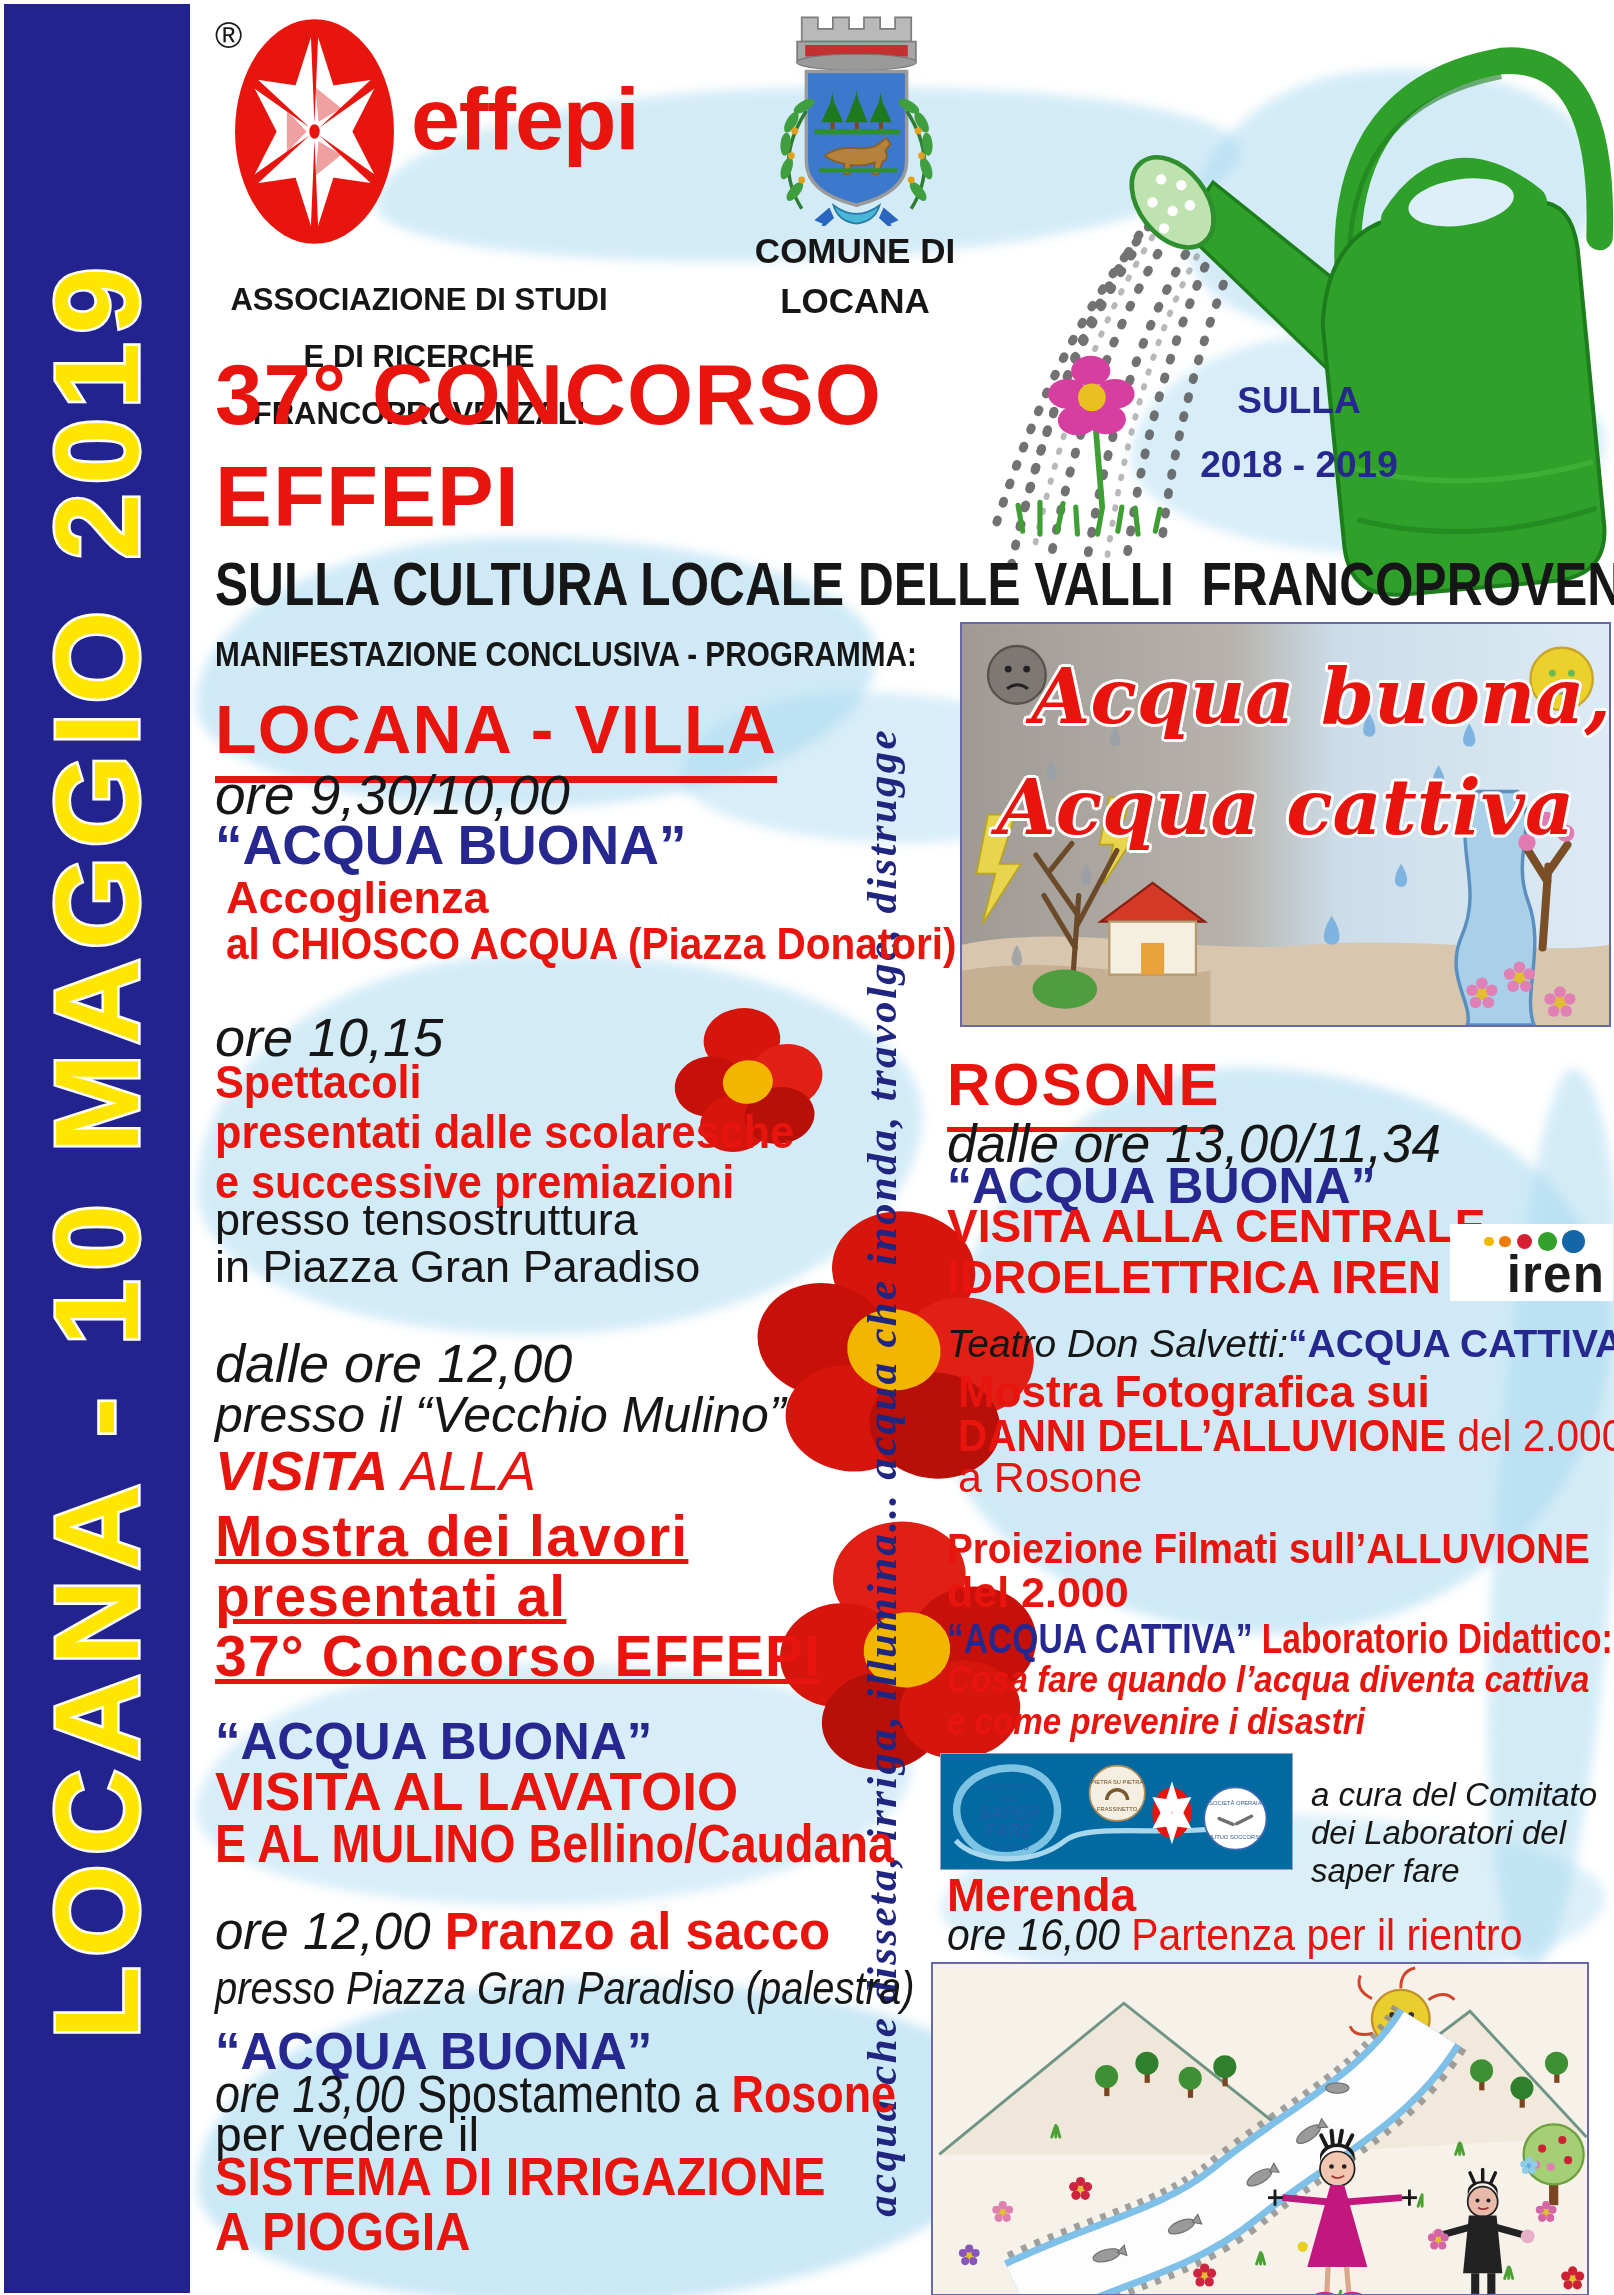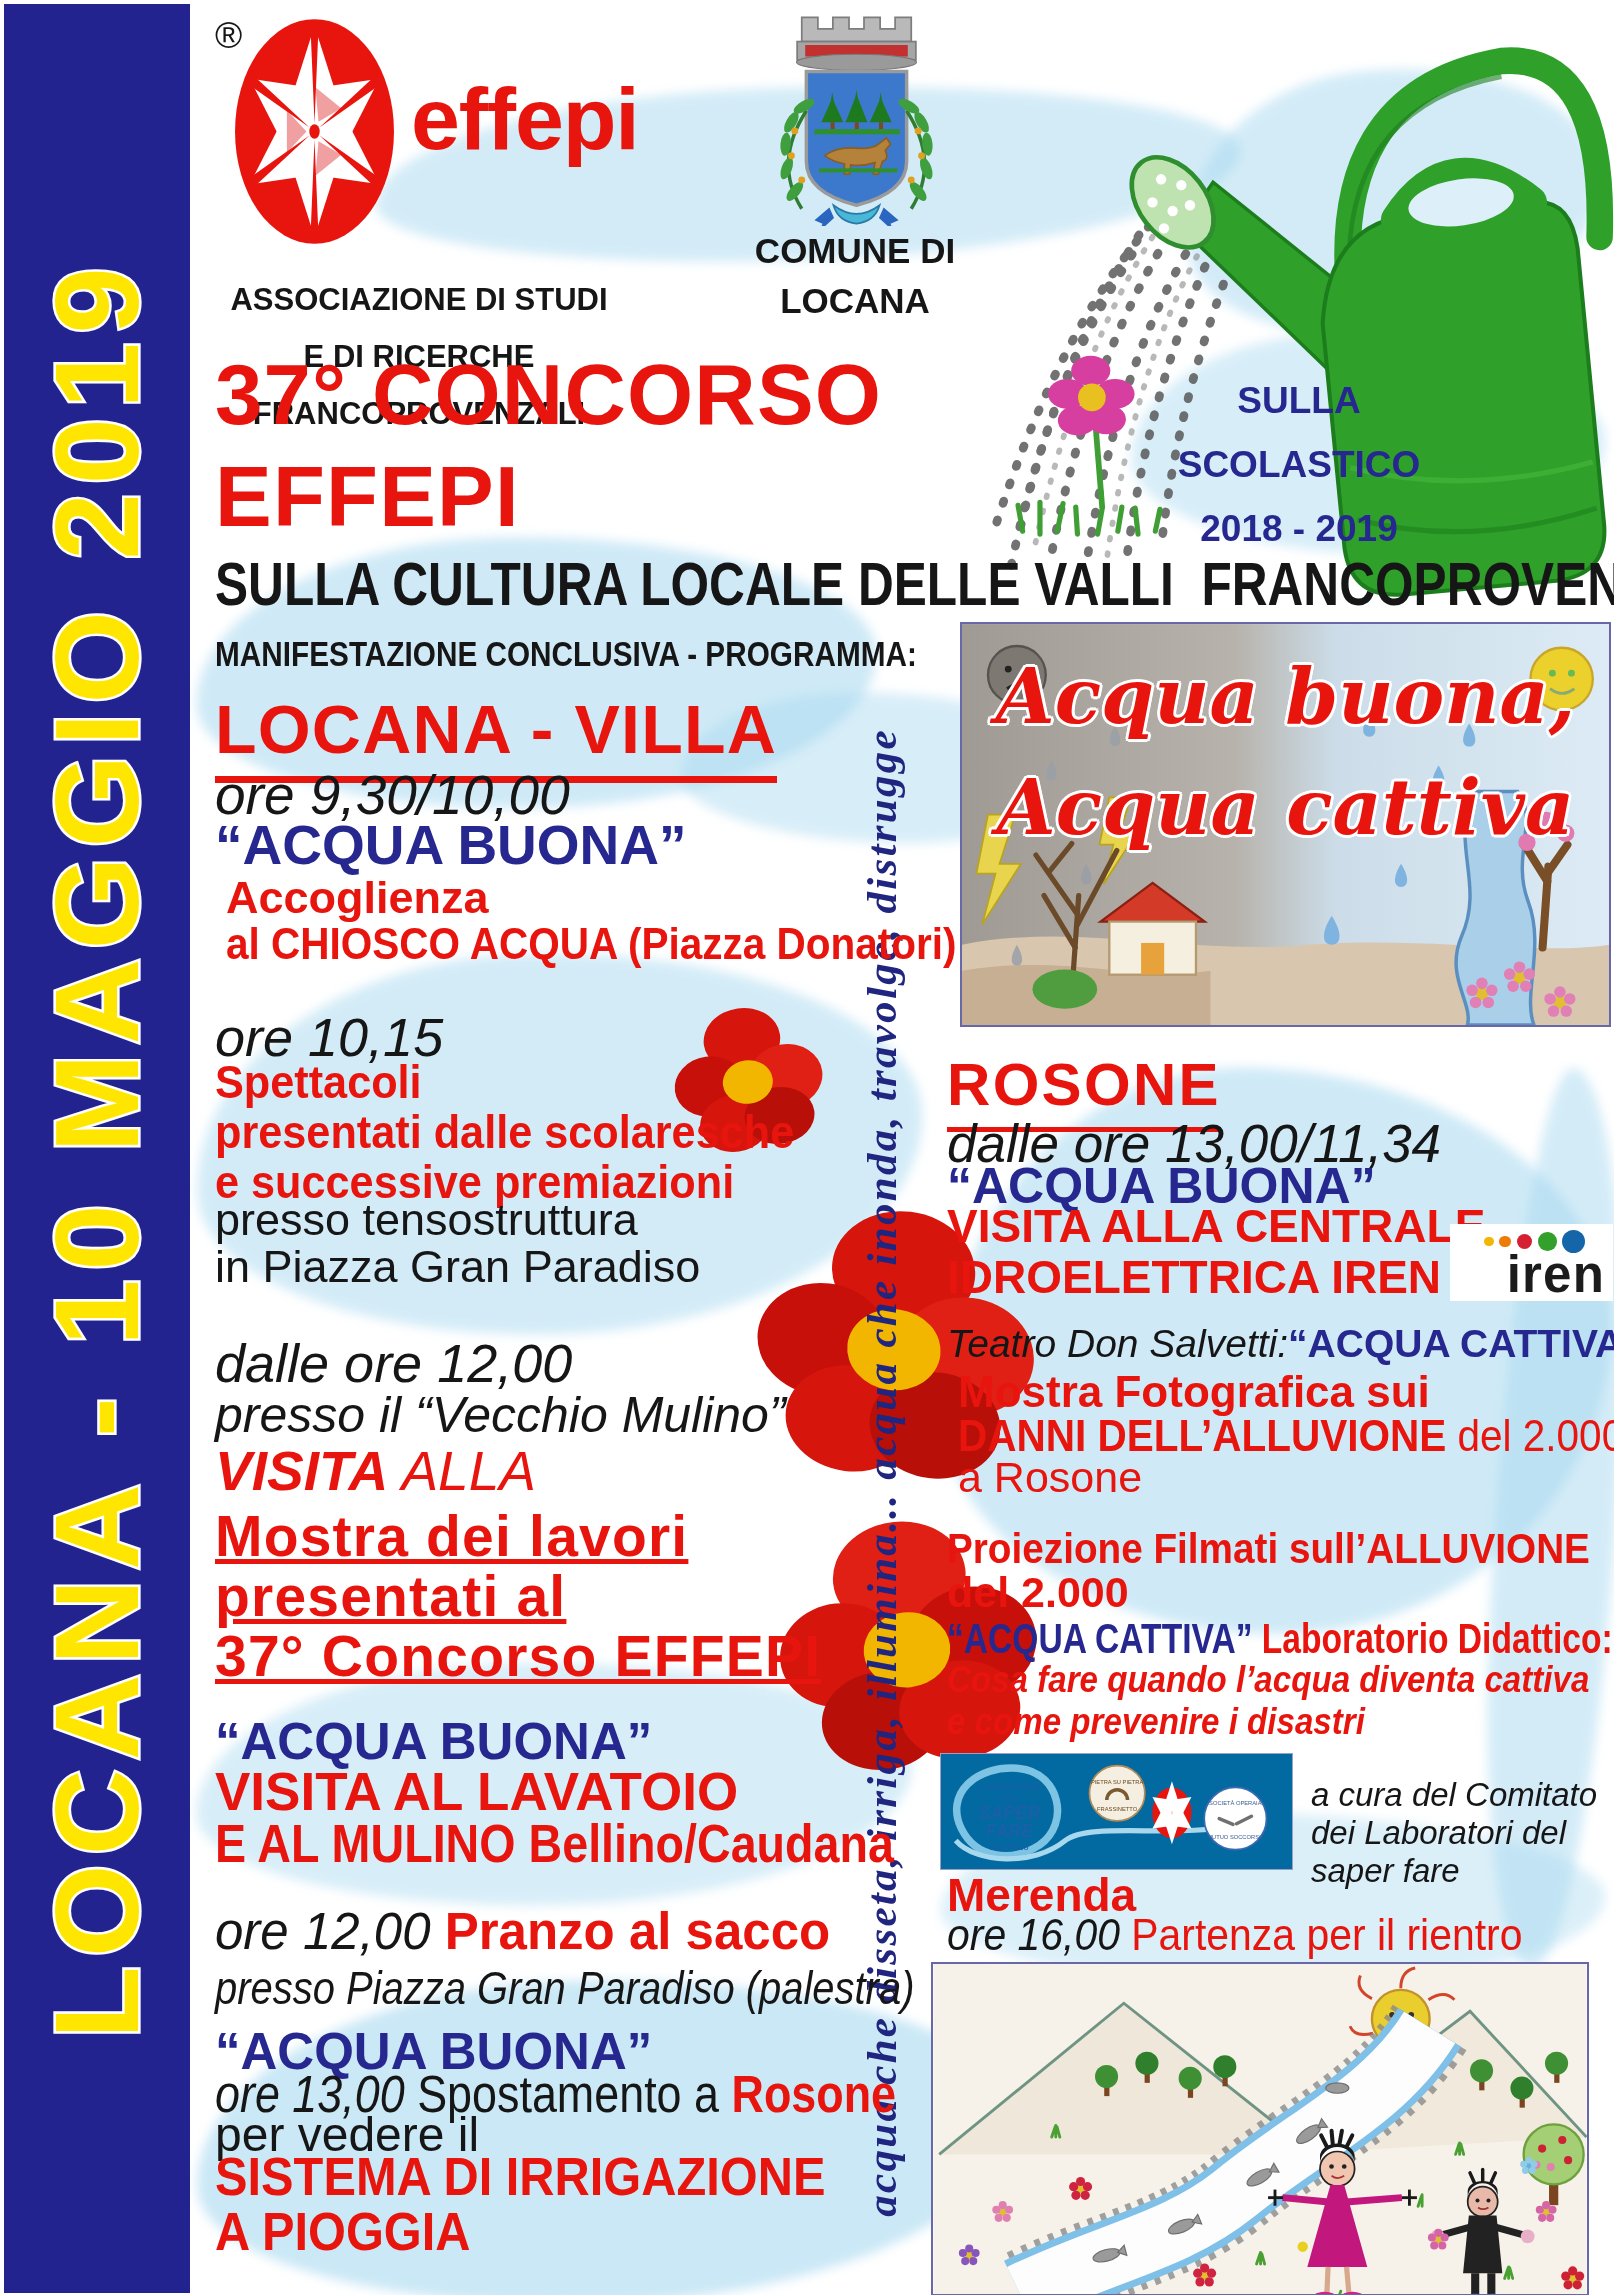--- a/index.html
+++ b/index.html
@@ -238,21 +238,20 @@
     </svg>
   </div>
 
   <div class="abs red b nw" style="left:215px;top:344px;font-size:85px;line-height:102px;letter-spacing:1.2px;">
     <div>37° CONCORSO</div>
     <div>EFFEPI</div>
   </div>
 
   <div class="abs navy b ctr" style="left:1166px;top:369px;width:266px;font-size:37px;line-height:64px;">
     <div>SULLA</div>
-    <div>SCOLASTICO</div>
     <div>2018 - 2019</div>
   </div>
 
   <div class="abs blk b nw pre c80" style="left:215px;top:548px;font-size:62px;">SULLA CULTURA LOCALE DELLE VALLI  FRANCOPROVENZALI</div>
   <div class="abs blk b nw c85" style="left:215px;top:634px;font-size:35px;">MANIFESTAZIONE CONCLUSIVA - PROGRAMMA:</div>
 
   <div class="flower" style="left:664px;top:993px;width:167px;height:173px;transform:rotate(-8deg);">
     <svg width="167" height="173" viewBox="0 0 200 200">
         <g>
       <ellipse cx="100" cy="52" rx="46" ry="38" fill="#d6150d"></ellipse>
@@ -422,21 +421,21 @@
             <circle r="11" fill="#e0c030"></circle>
             <circle cx="0" cy="-18" r="10" fill="#e080b5"></circle>
             <circle cx="17" cy="-6" r="10" fill="#e080b5"></circle>
             <circle cx="11" cy="15" r="10" fill="#e080b5"></circle>
             <circle cx="-11" cy="15" r="10" fill="#e080b5"></circle>
             <circle cx="-17" cy="-6" r="10" fill="#e080b5"></circle>
           </g>
       </g>
     </svg>
   </div>
-  <div class="abs ctr nw" style="left:960px;top:652px;width:651px;">
+  <div class="abs ctr nw" style="left:960px;top:652px;width:651px;text-align:right;">
     <span class="script" style="font-size:76px;">Acqua buona,</span>
   </div>
   <div class="abs ctr nw" style="left:960px;top:763px;width:651px;">
     <span class="script" style="font-size:76px;">Acqua cattiva</span>
   </div>
 
   <div class="abs" style="left:947px;top:1050px;">
     <span class="red b uline-red nw" style="font-size:60px;letter-spacing:2.3px;border-bottom-width:5.8px;">ROSONE</span>
   </div>
   <div class="abs blk i nw" style="left:947px;top:1113px;font-size:53px;">dalle ore 13,00/11,34</div>

